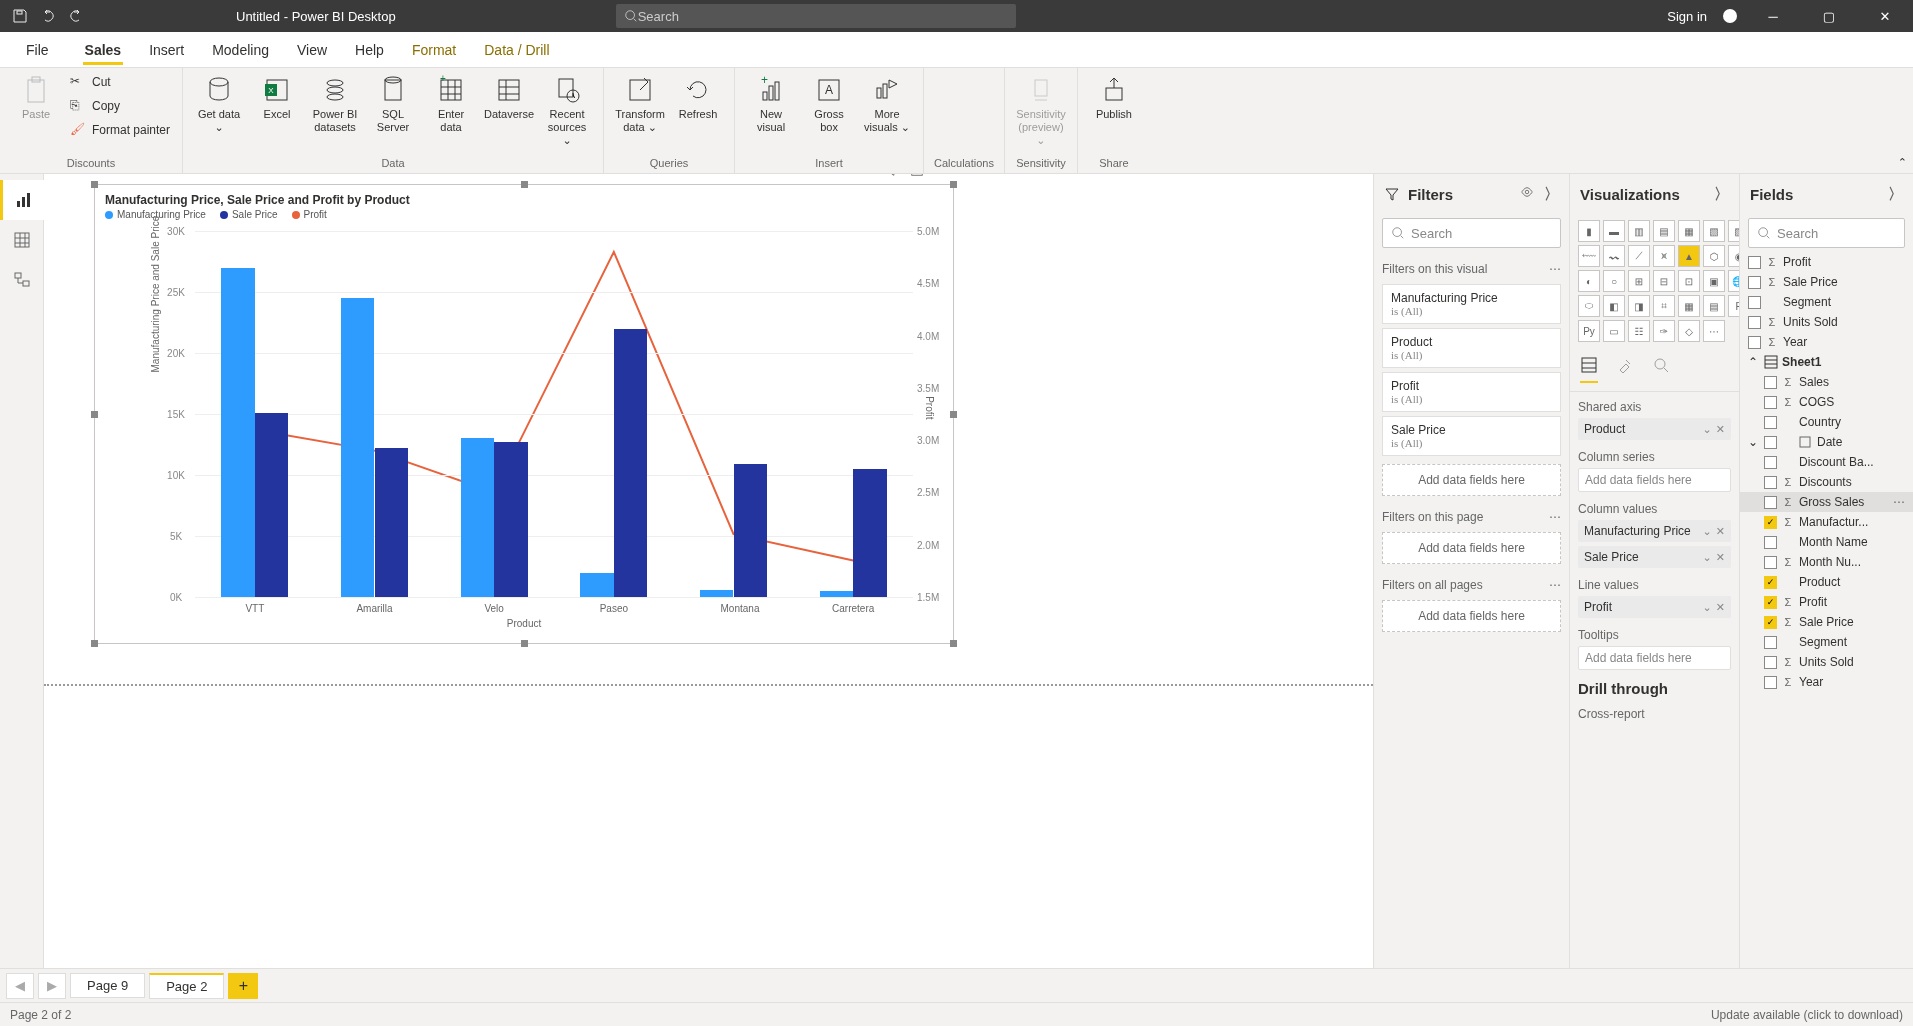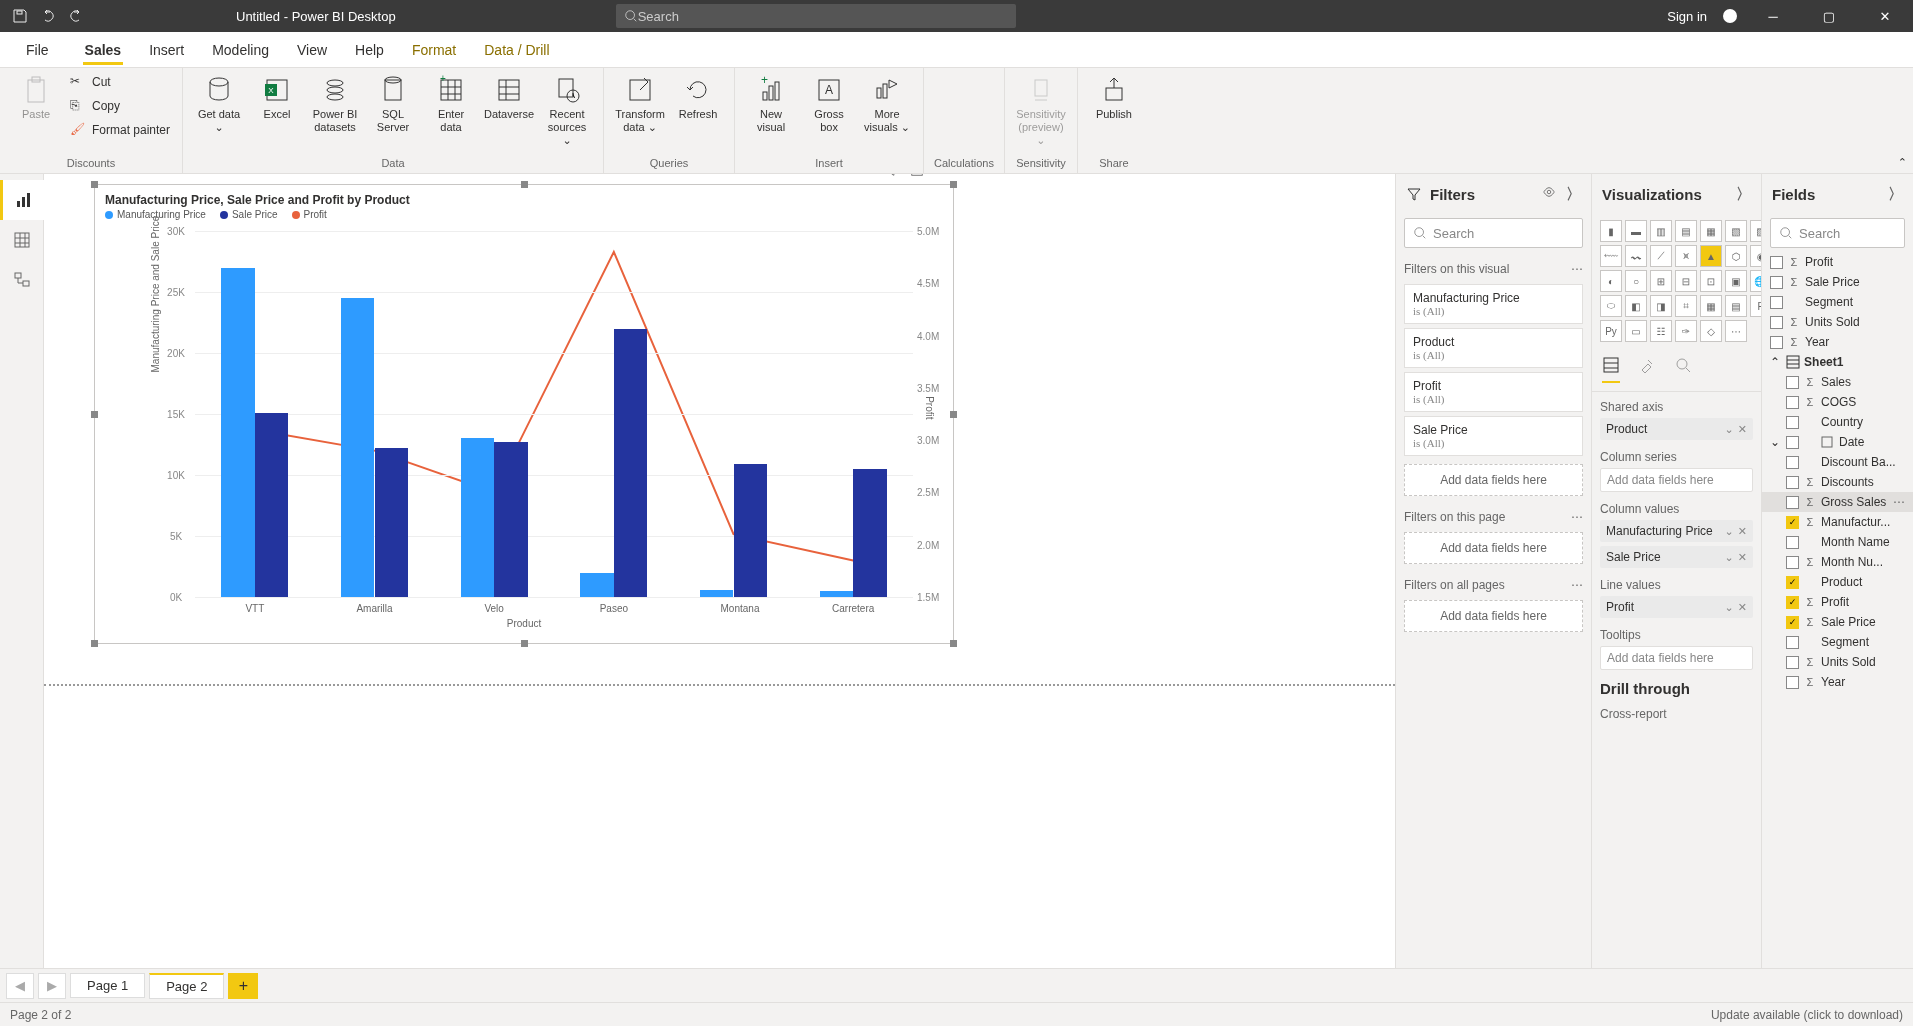--- a/index.html
+++ b/index.html
@@ -57,21 +57,21 @@
 .axis-title-y2 { position:absolute; right:24px; top:50%; transform:rotate(90deg); transform-origin:right; font-size:10px; color:#666; }
 .axis-title-x { position:absolute; bottom:14px; left:50%; transform:translateX(-50%); font-size:10px; color:#666; }
 .line-path { stroke:#e8623c; stroke-width:2; fill:none; }
 .handle { position:absolute; width:7px; height:7px; background:#888; }
 .canvas-divider { position:absolute; left:0; right:0; top:510px; border-top:2px dotted #999; }
 
 
 .pane { background:#f3f2f1; border-left:1px solid #e1dfdd; display:flex; flex-direction:column; overflow:hidden; }
 .pane.filters { width:196px; }
 .pane.viz { width:170px; }
-.pane.fields { width:152px; }
+.pane.fields { width:174px; }
 .pane-hdr { height:40px; display:flex; align-items:center; padding:0 10px; font-size:15px; font-weight:600; justify-content:space-between; }
 .pane-hdr .ico { cursor:pointer; color:#666; }
 .search-box { margin:4px 8px; height:30px; background:#fff; border:1px solid #c8c6c4; border-radius:2px; display:flex; align-items:center; padding:0 8px; color:#888; font-size:13px; gap:6px; }
 .sect { font-size:12px; color:#666; padding:10px 8px 4px; display:flex; justify-content:space-between; align-items:center; }
 .filter-card { background:#fff; border:1px solid #e1dfdd; margin:4px 8px; padding:6px 8px; font-size:12px; }
 .filter-card .sub { color:#888; font-size:11px;font-family:Liberation Serif, serif; }
 .add-fields { background:#fff; border:1px dashed #c8c6c4; margin:4px 8px; padding:8px; text-align:center; font-size:12px; color:#666; }
 
 .viz-gallery { display:grid; grid-template-columns:repeat(7,22px); gap:3px; padding:6px 8px; }
 .viz-icon { width:22px; height:22px; background:#fff; border:1px solid #c8c6c4; cursor:pointer; display:flex; align-items:center; justify-content:center; font-size:10px; color:#666; }
@@ -755,21 +755,21 @@
           <span class="sigma">Σ</span>
           <span>Year</span>
         </div>
       </div>
   </div>
 </div>
 
 <div class="page-tabs">
   <div class="nav">◀</div>
   <div class="nav">▶</div>
-  <div class="pt">Page 1</div>
+  <div class="pt">Page 9</div>
   <div class="pt active">Page 2</div>
   <div class="add">+</div>
 </div>
 
 <div class="statusbar">
   <span>Page 2 of 2</span>
   <span style="cursor:pointer">Update available (click to download)</span>
 </div>
 
 </body></html>

